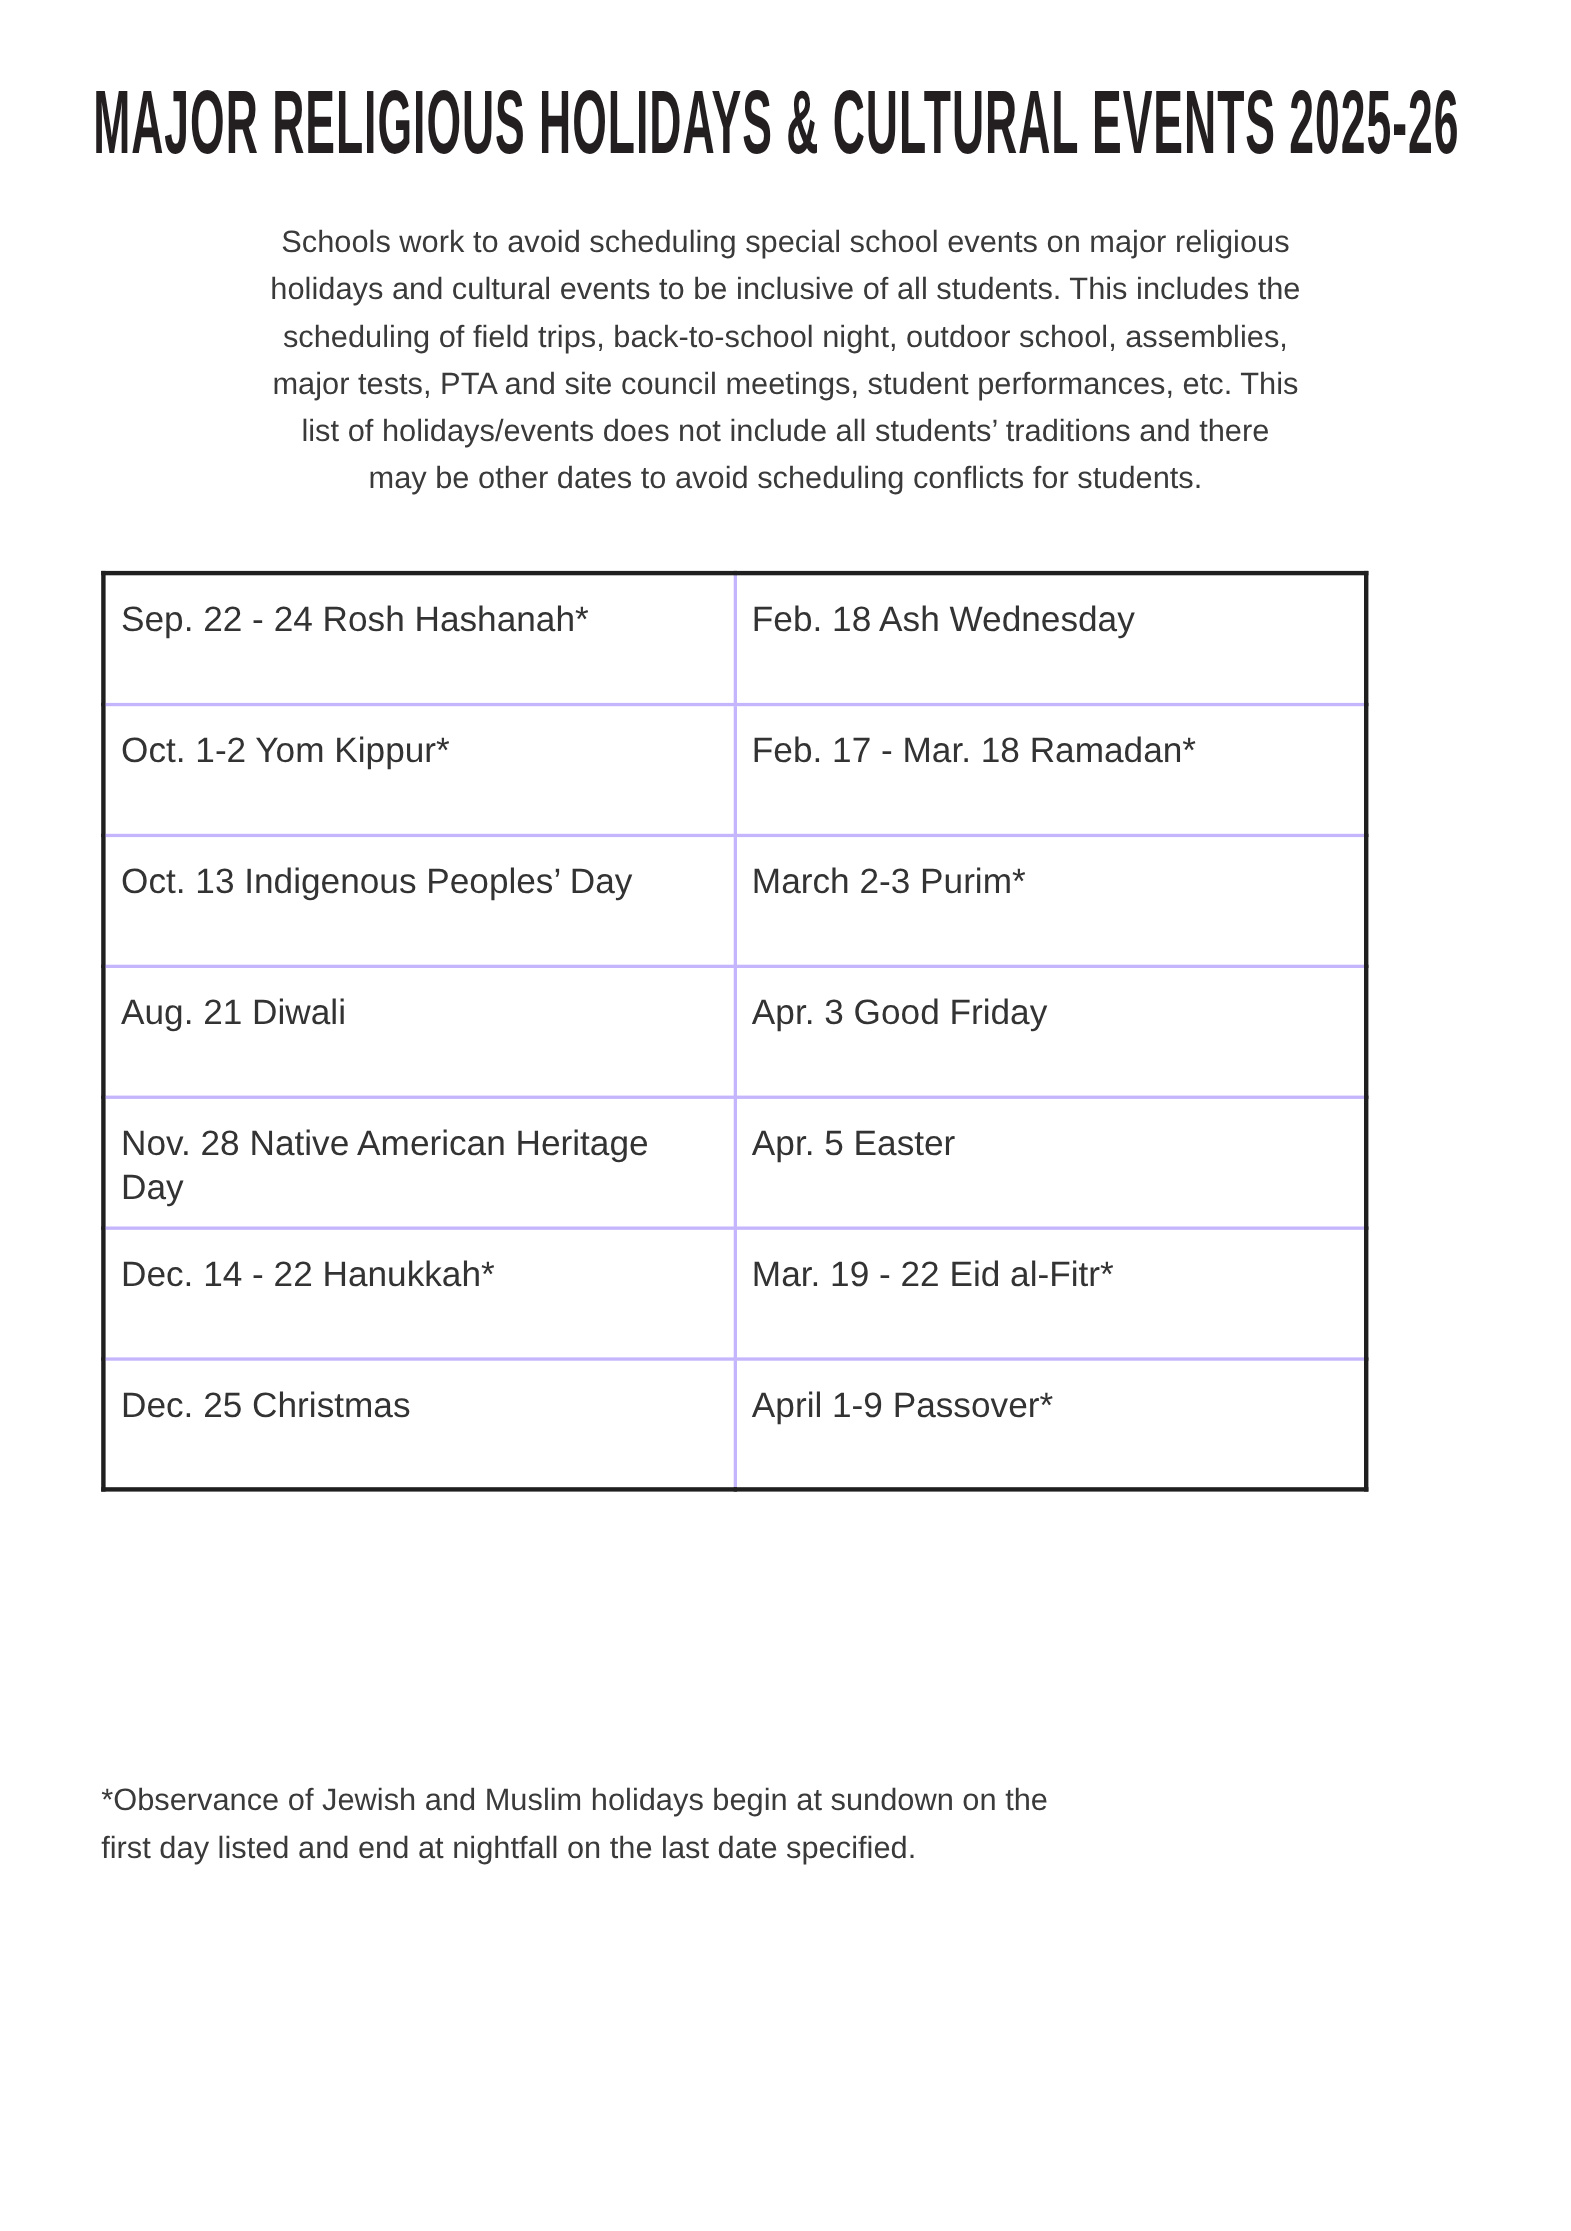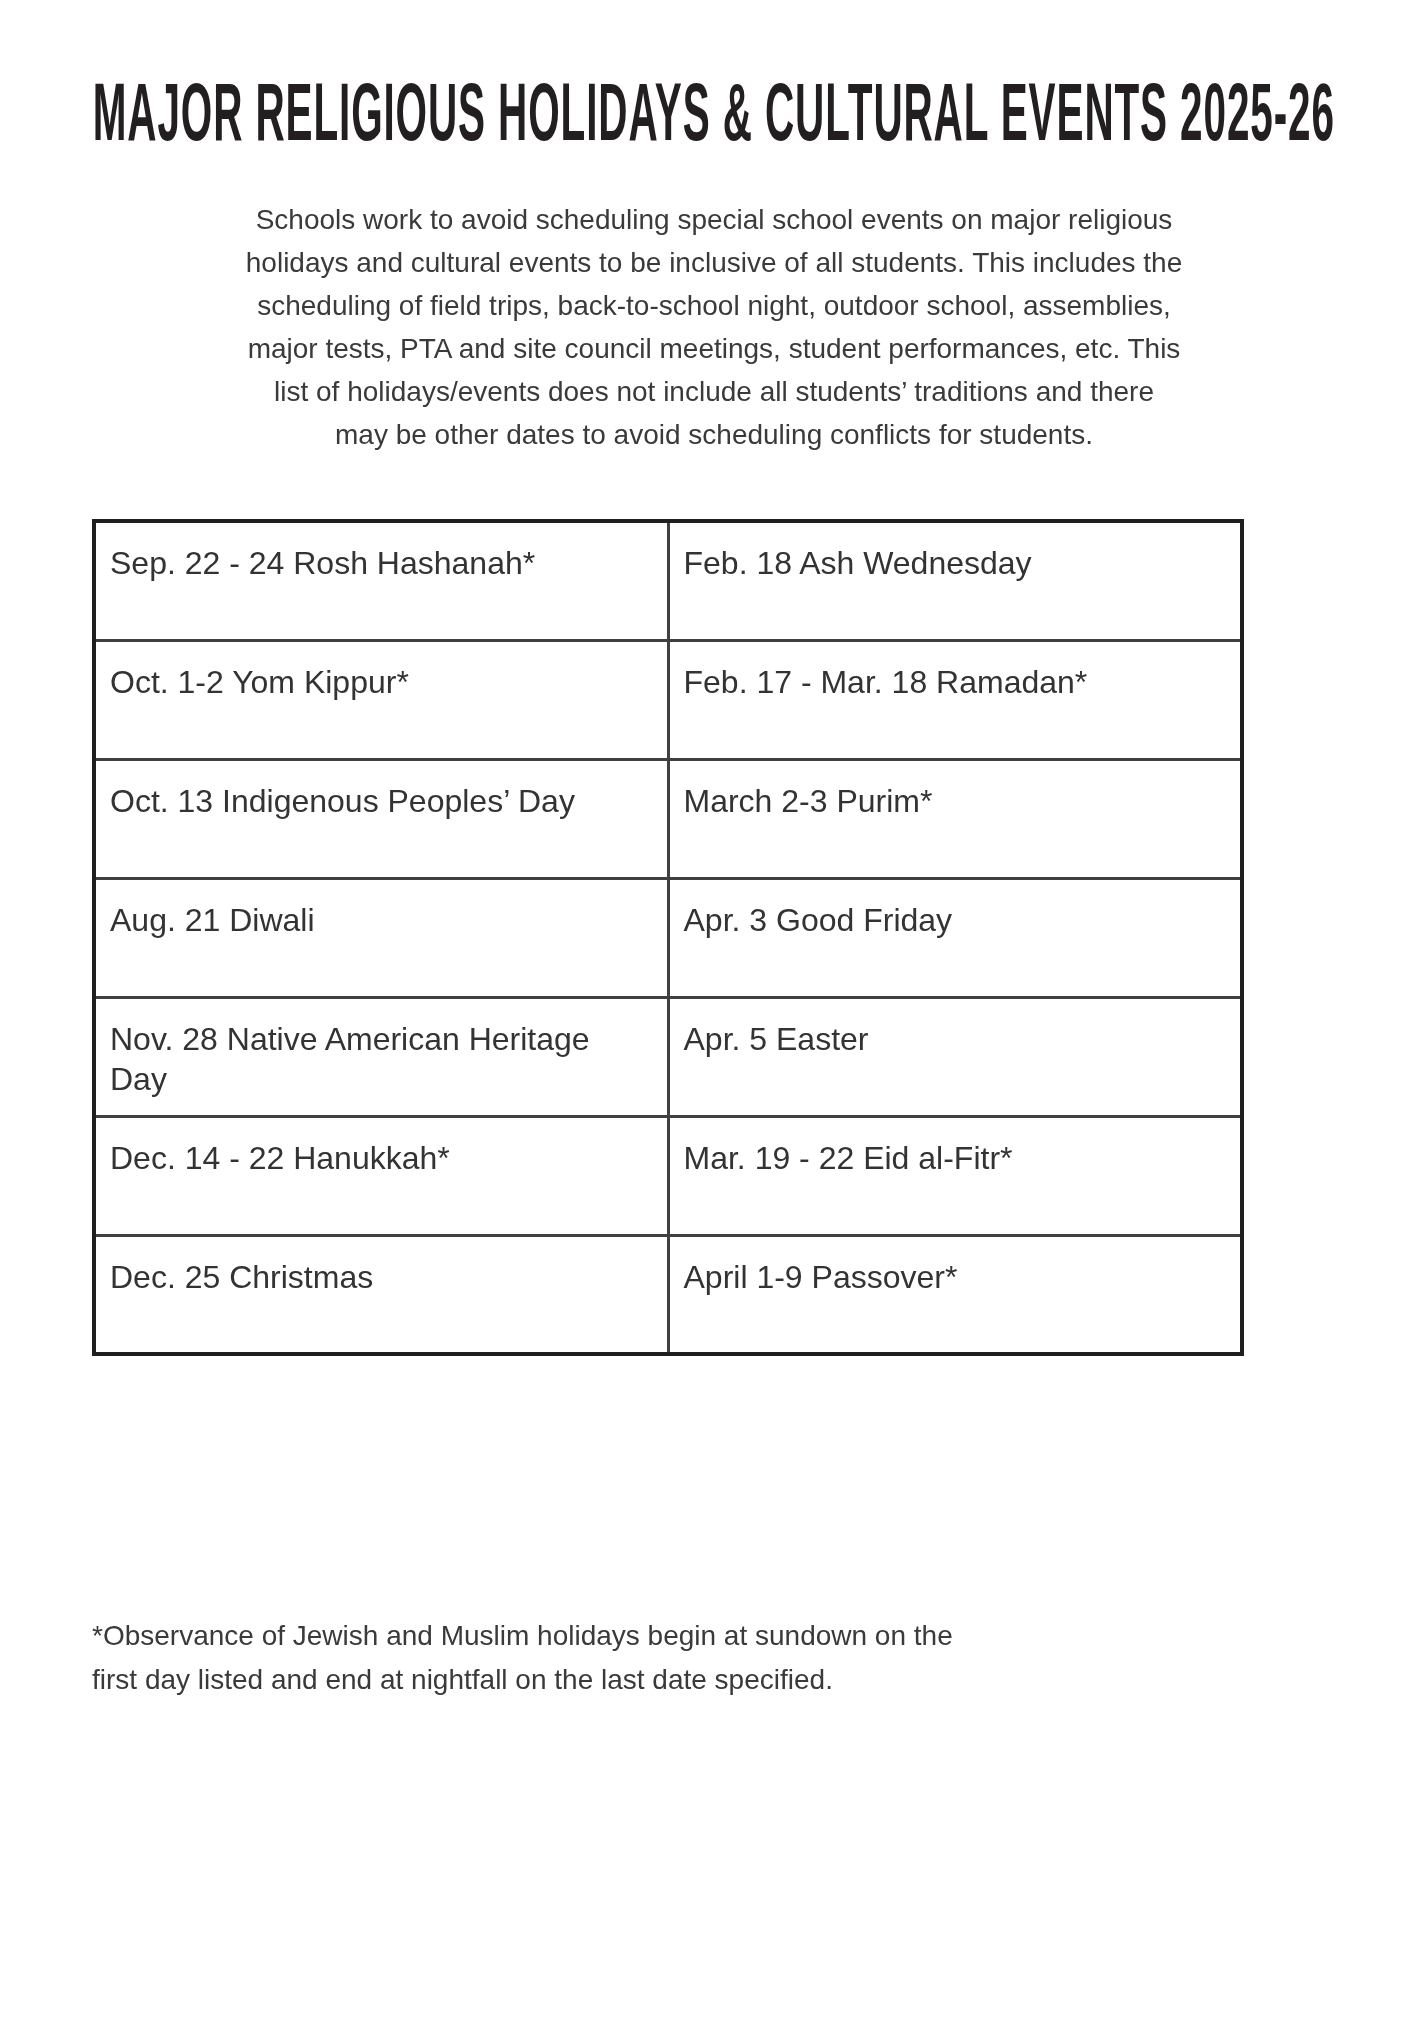--- a/index.html
+++ b/index.html
@@ -13,21 +13,20 @@
     position: relative;
     font-family: "Liberation Sans", sans-serif;
     color: #3a3a3a;
     overflow: hidden;
   }
   .title-wrap {
     position: absolute;
     top: 42px;
     left: 0;
     width: 1428px;
-    text-align: center;
   }
   .title-inner {
     display: inline-block;
     font-weight: 700;
     font-size: 46px;
     letter-spacing: 1px;
     white-space: nowrap;
     transform: scale(0.88, 1.78);
     transform-origin: center top;
     color: #231f20;
@@ -49,21 +48,21 @@
     position: absolute;
     top: 519px;
     left: 92px;
     border-collapse: collapse;
     border: 4px solid #1f1f1f;
   }
   .holidays td {
     width: 574px;
     height: 119px;
     box-sizing: border-box;
-    border: 3px solid #404040;
+    border: 3px solid #c4b5fd;
     vertical-align: top;
     padding: 20px 14px 0 14px;
     font-size: 32px;
     line-height: 40px;
     color: #333333;
     background: #ffffff;
   }
   .footnote {
     position: absolute;
     top: 1614px;

